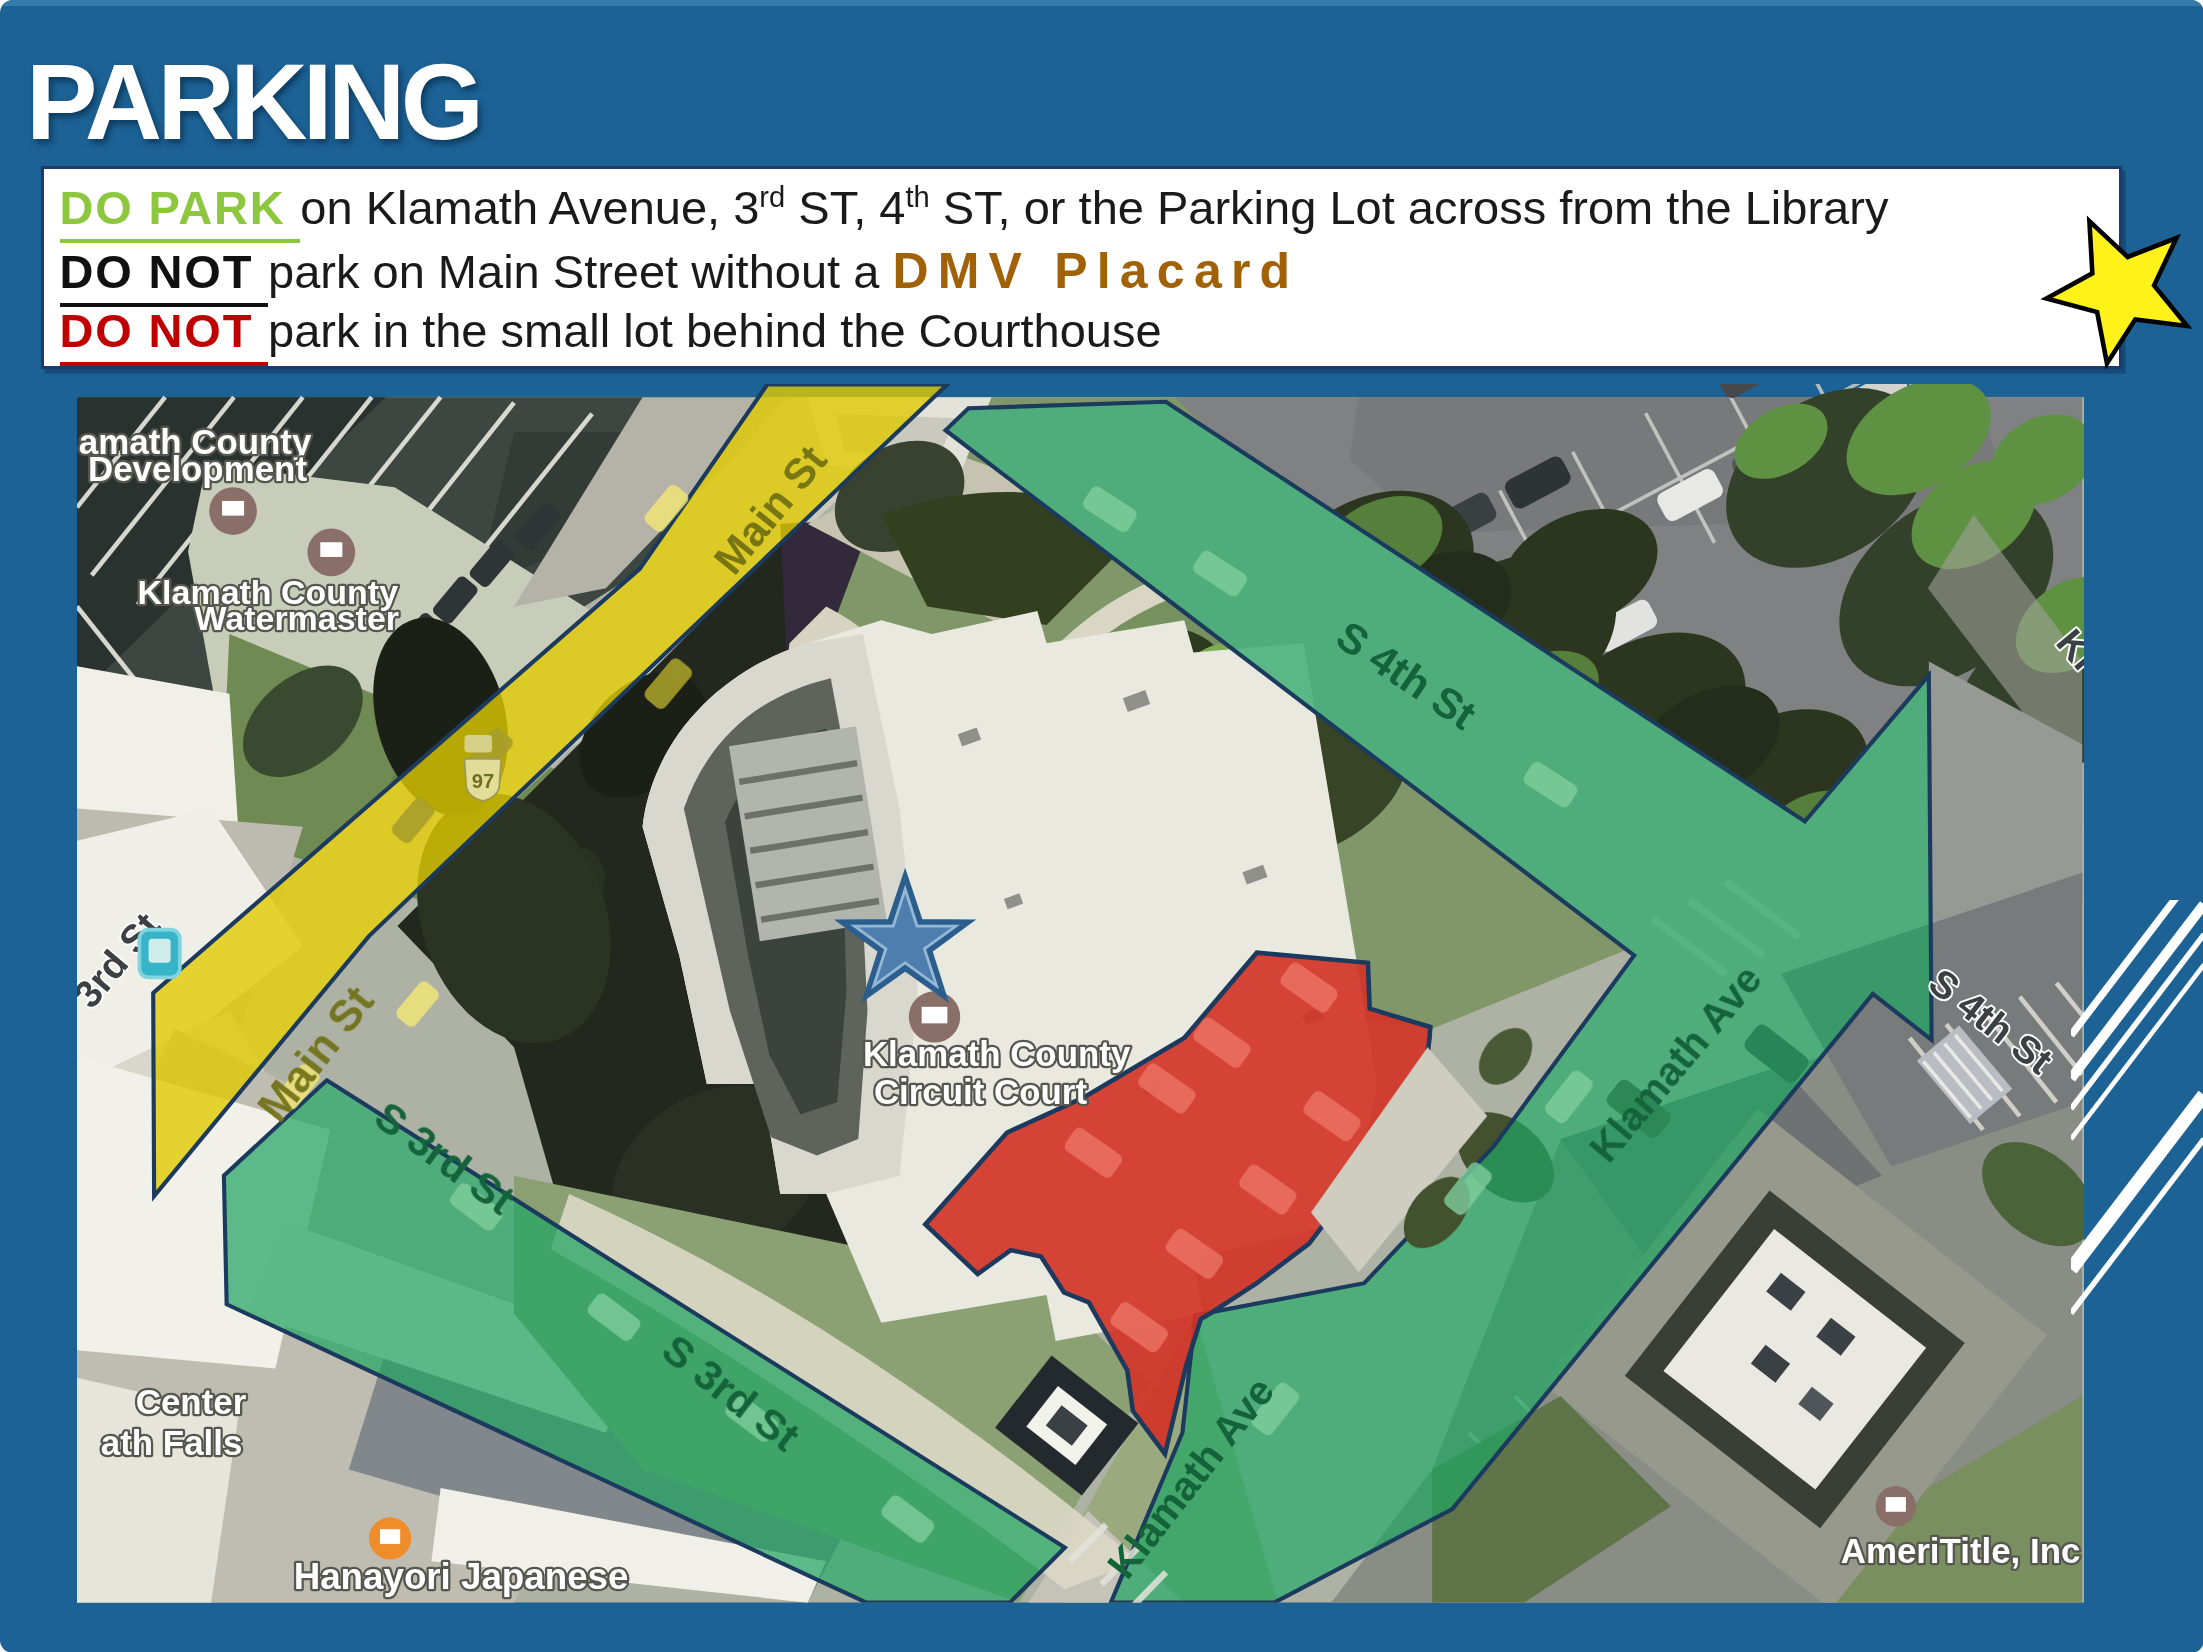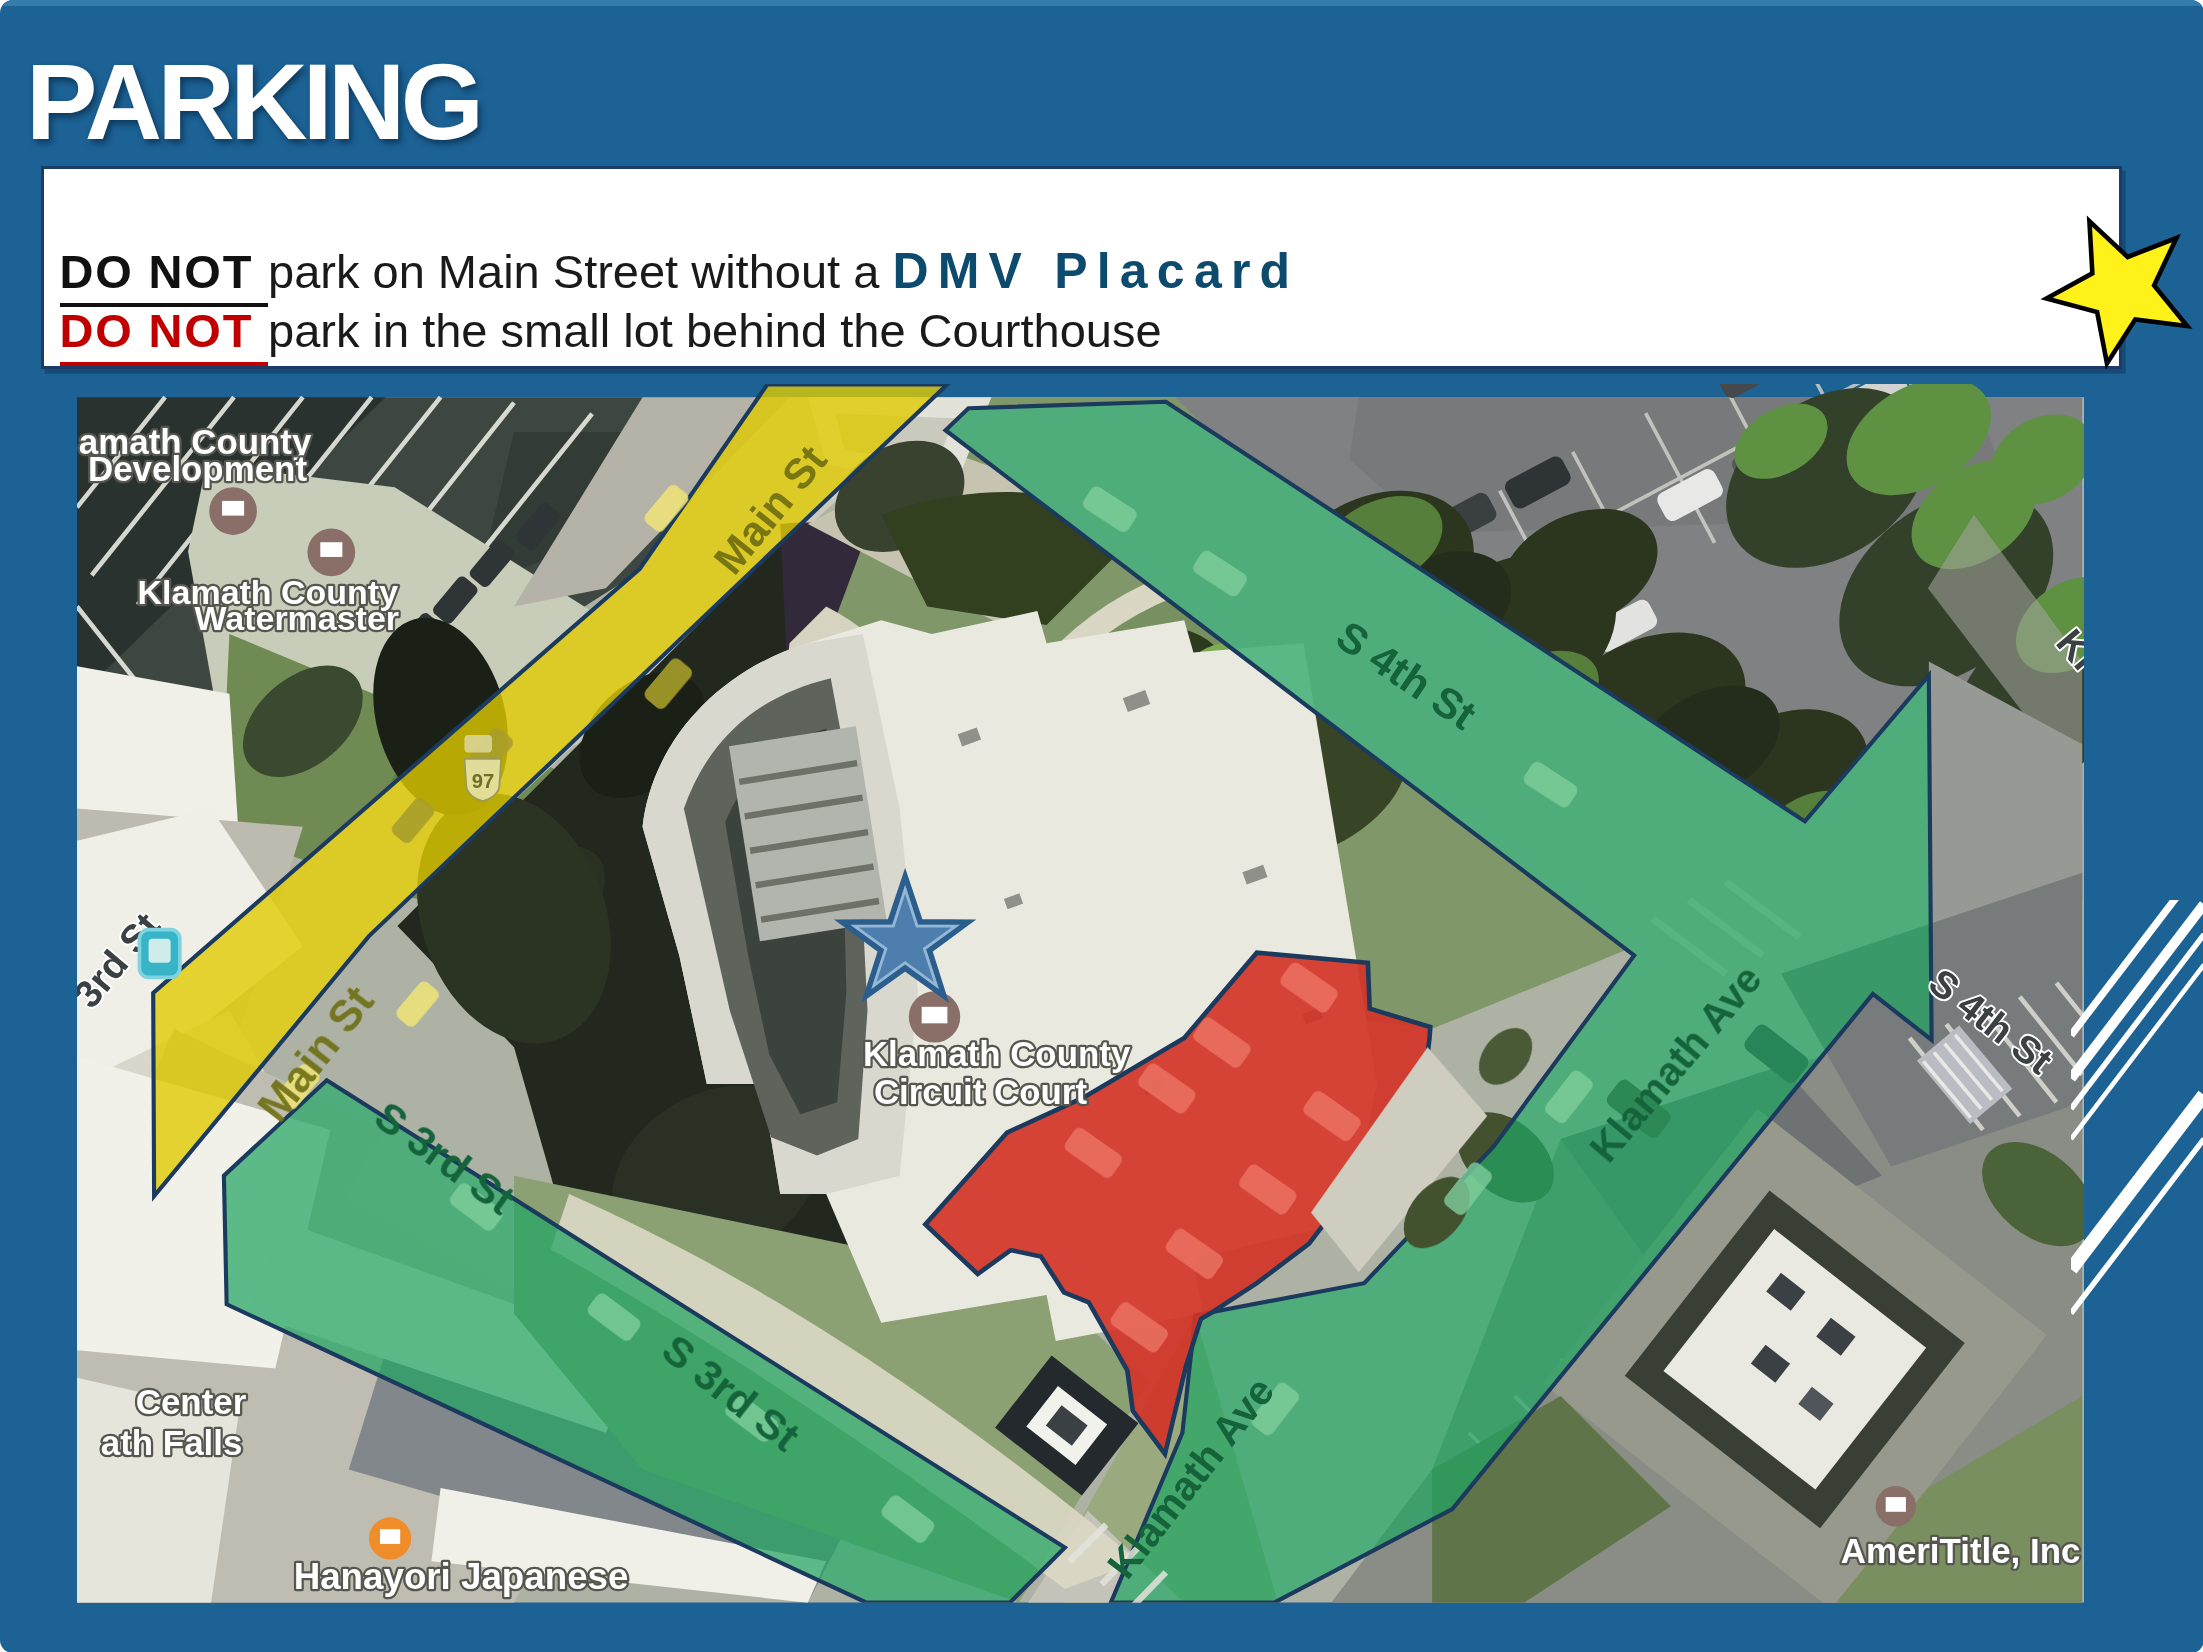--- a/index.html
+++ b/index.html
@@ -4,21 +4,21 @@
 <style>
 html,body{margin:0;padding:0;}
 .slide{position:relative;width:2204px;height:1653px;background:#1C6295;overflow:hidden;font-family:"Liberation Sans",sans-serif;border-radius:13px;}
 .topstrip{position:absolute;left:0;top:0;width:2204px;height:6.4px;background:#347CAC;}
 .title{position:absolute;left:26px;top:40px;margin:0;color:#FFFFFF;font-size:107px;font-weight:bold;letter-spacing:-4.6px;text-shadow:2.8px 3.7px 6.4px rgba(0,25,50,0.55);}
 .textbox{position:absolute;left:41px;top:166px;width:2075px;height:197px;background:#FFFFFF;border:3.7px solid #1E3A66;box-shadow:3.7px 4.6px 0 rgba(12,52,92,0.5);}
 .tline{position:absolute;left:15.6px;white-space:nowrap;font-size:47px;color:#1A1A1A;}
 .dopark{color:#8DC63F;font-weight:bold;letter-spacing:1.8px;border-bottom:4.6px solid #8DC63F;padding-bottom:4.6px;}
 .donot1{color:#111111;font-weight:bold;letter-spacing:1.8px;border-bottom:4.6px solid #111111;padding-bottom:4.6px;}
 .donot2{color:#C00000;font-weight:bold;letter-spacing:1.8px;border-bottom:4.6px solid #C00000;padding-bottom:4.6px;}
-.dmv{color:#0c4a6e;font-weight:bold;letter-spacing:9.2px;font-size:50px;}
+.dmv{color:#a16207;font-weight:bold;letter-spacing:9.2px;font-size:50px;}
 sup{font-size:0.62em;vertical-align:super;line-height:0;}
 .mapwrap{position:absolute;left:77px;top:384px;width:2007px;height:1219px;}
 </style>
 </head>
 <body>
 <div class="slide">
 <div class="topstrip"></div>
 <h1 class="title">PARKING</h1>
 
 <div class="mapwrap">
@@ -358,20 +358,21 @@
 <line x1="2255" y1="1127" x2="2400" y2="937" stroke-width="8"></line>
 <line x1="2255" y1="1174" x2="2400" y2="984" stroke-width="11"></line>
 <line x1="2255" y1="1207" x2="2400" y2="1017" stroke-width="6"></line>
 <line x1="2255" y1="1240" x2="2400" y2="1050" stroke-width="5"></line>
 <line x1="2255" y1="1382" x2="2400" y2="1192" stroke-width="15"></line>
 <line x1="2255" y1="1430" x2="2400" y2="1240" stroke-width="6"></line>
 </g>
 </svg>
 
 <div class="textbox">
+<div class="tline" style="top:11px;"><span class="dopark">DO PARK&nbsp;</span>on Klamath Avenue, 3<sup>rd</sup> ST, 4<sup>th</sup> ST, or the Parking Lot across from the Library</div>
 <div class="tline" style="top:73px;"><span class="donot1">DO NOT&nbsp;</span>park on Main Street without a <span class="dmv">DMV Placard</span></div>
 <div class="tline" style="top:134px;"><span class="donot2">DO NOT&nbsp;</span>park in the small lot behind the Courthouse</div>
 </div>
 
 <svg style="position:absolute;left:2034px;top:202px;" width="170" height="184" viewBox="2215 220 185 200">
 <path id="ystar" d="M2275.3,240.7L2316.9,279.7L2370.0,259.1L2345.7,310.6L2381.7,354.8L2325.2,347.6L2294.4,395.5L2283.7,339.6L2228.6,325.0L2278.5,297.5Z" fill="#FFF11A" stroke="#000000" stroke-width="5"></path>
 </svg>
 
 </div>
 

